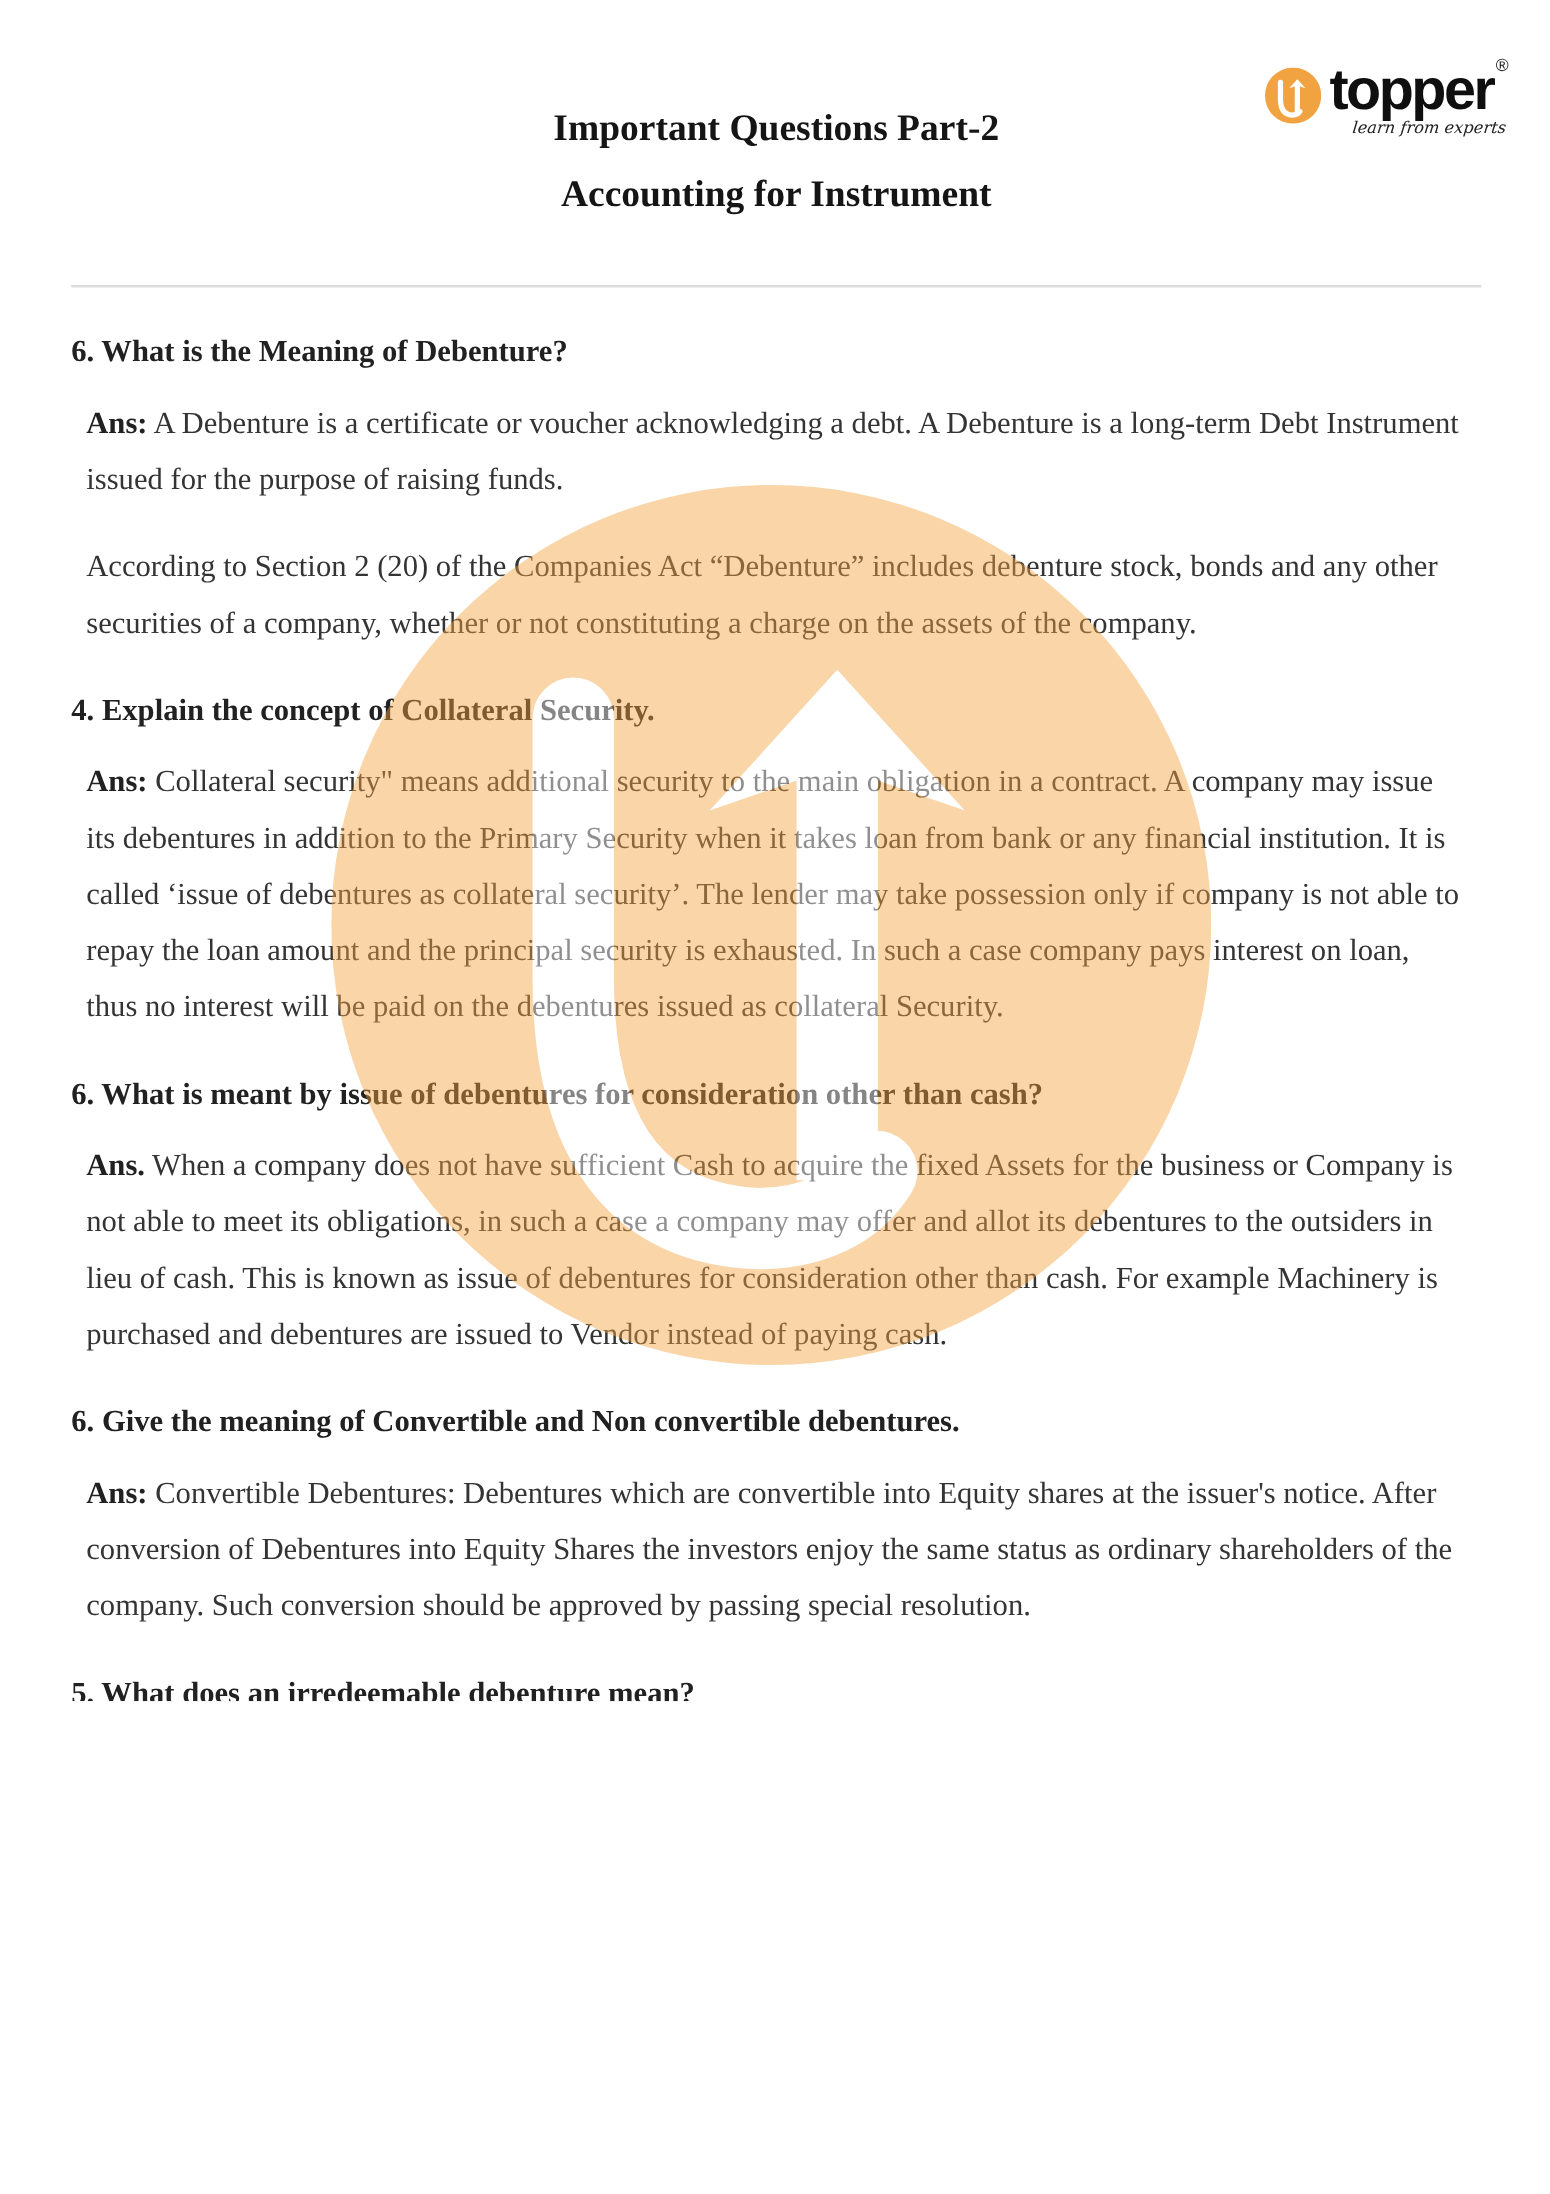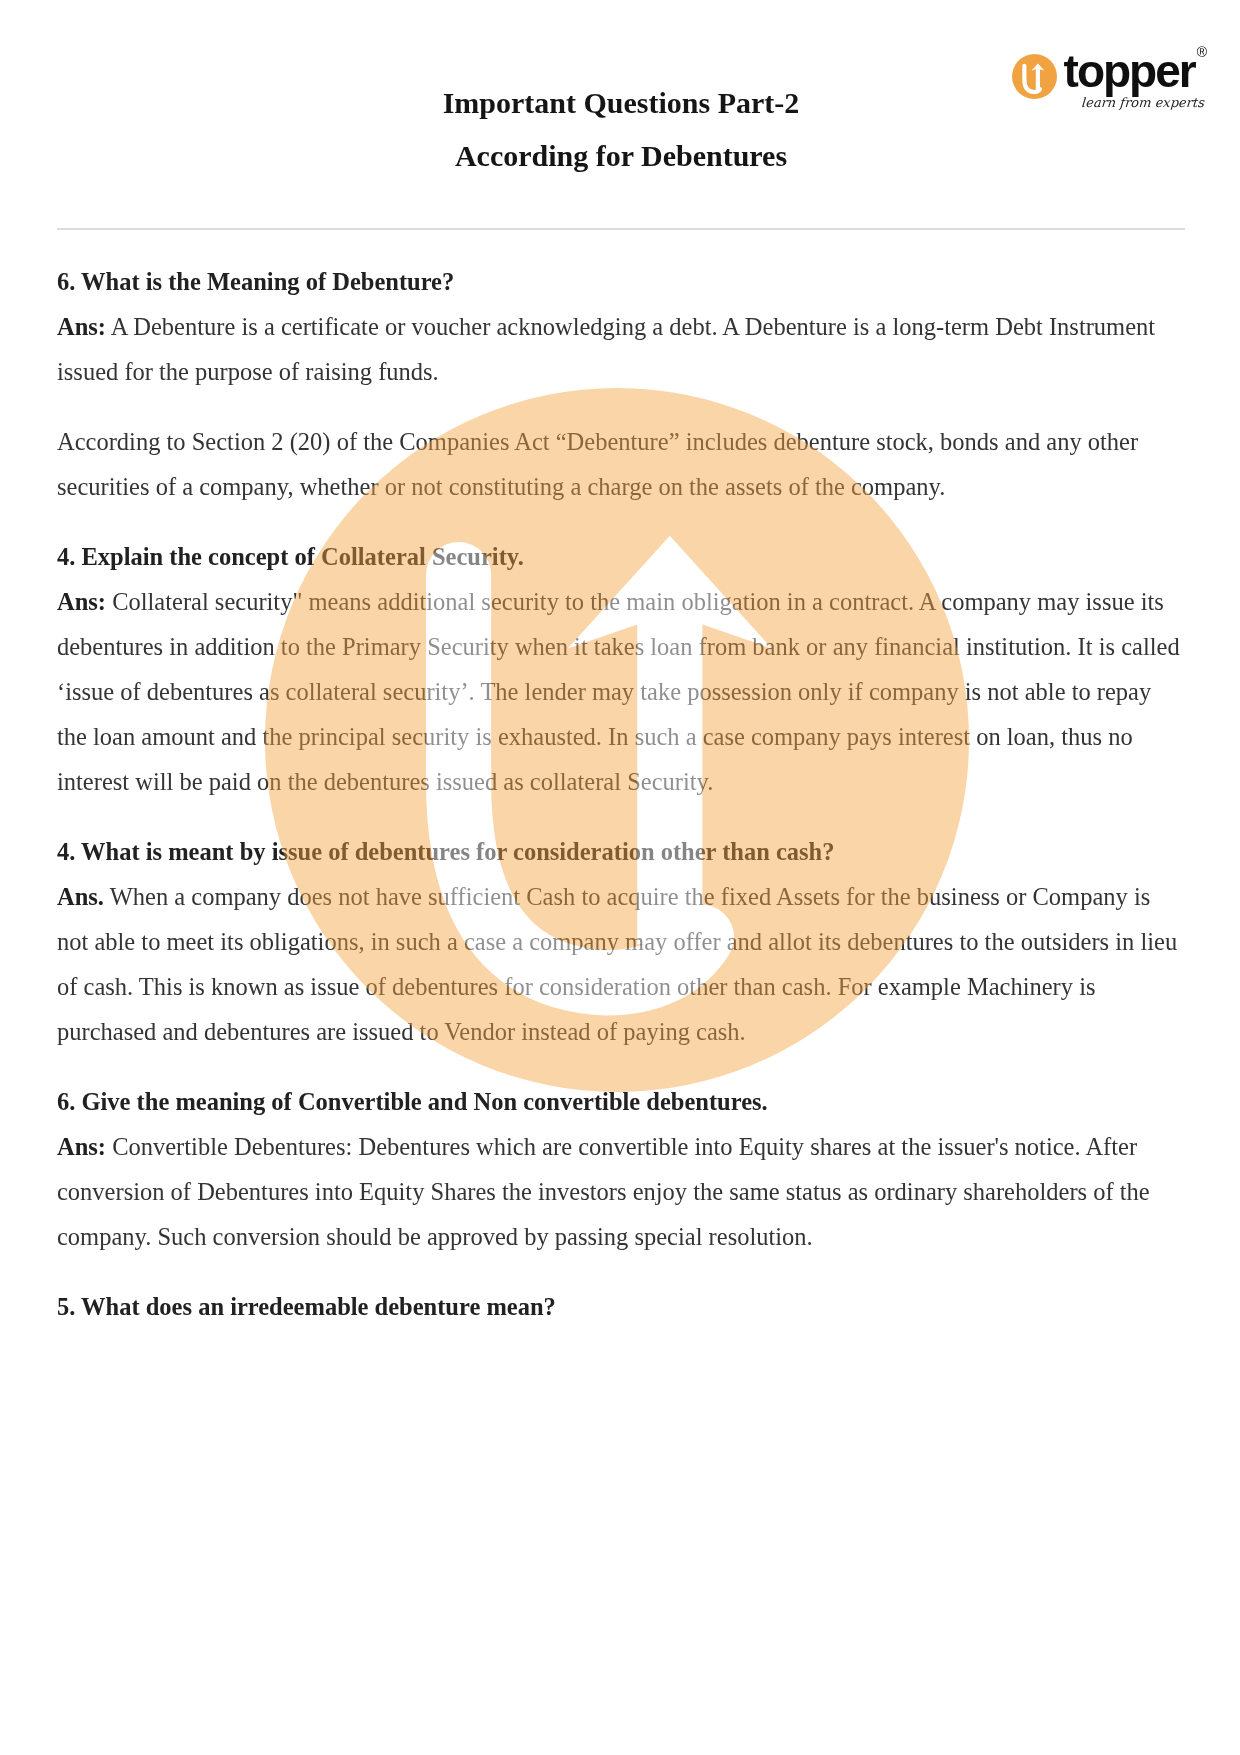--- a/index.html
+++ b/index.html
@@ -35,21 +35,21 @@
   .title-line{font-size:30px;font-weight:700;line-height:53px;color:#151515;}
   
   .divider{border:none;border-top:2px solid #dcdcdc;margin:46px 0 0 0;}
   
   .content{
     padding-top:29px;
     font-size:24.5px;line-height:45px;color:#343434;
   }
   .qa + .qa{margin-top:25px;}
   .q{font-size:24.5px;line-height:45px;font-weight:700;color:#212121;margin:0;}
-  .a{margin:0;}
+  .a{margin:12px;}
   .a.gap{margin-top:25px;}
   .a .lead{font-weight:700;color:#212121;}
   
   .watermark{
     position:absolute;left:265px;top:388px;
     width:704px;height:704px;
     opacity:0.45;
     pointer-events:none;
   }
 </style>
@@ -77,40 +77,40 @@
       <div class="word-row">
         <span class="word">topper</span>
         <span class="reg">®</span>
       </div>
       <div class="tagline">learn from experts</div>
     </div>
   </header>
 
   <div class="titles">
     <div class="title-line">Important Questions Part-2</div>
-    <div class="title-line">According for Debentures</div>
+    <div class="title-line">Accounting for Instrument</div>
   </div>
 
   <hr class="divider">
 
   <main class="content">
 
     <section class="qa">
       <h2 class="q">6. What is the Meaning of Debenture?</h2>
       <p class="a"><b class="lead">Ans:</b><span> A Debenture is a certificate or voucher acknowledging a debt. A Debenture is a long-term Debt Instrument issued for the purpose of raising funds.</span></p>
       <p class="a gap"><span>According to Section 2 (20) of the Companies Act “Debenture” includes debenture stock, bonds and any other securities of a company, whether or not constituting a charge on the assets of the company.</span></p>
     </section>
 
     <section class="qa">
       <h2 class="q">4. Explain the concept of Collateral Security.</h2>
       <p class="a"><b class="lead">Ans:</b><span> Collateral security" means additional security to the main obligation in a contract. A company may issue its debentures in addition to the Primary Security when it takes loan from bank or any financial institution. It is called ‘issue of debentures as collateral security’. The lender may take possession only if company is not able to repay the loan amount and the principal security is exhausted. In such a case company pays interest on loan, thus no interest will be paid on the debentures issued as collateral Security.</span></p>
     </section>
 
     <section class="qa">
-      <h2 class="q">4. What is meant by issue of debentures for consideration other than cash?</h2>
+      <h2 class="q">6. What is meant by issue of debentures for consideration other than cash?</h2>
       <p class="a"><b class="lead">Ans.</b><span> When a company does not have sufficient Cash to acquire the fixed Assets for the business or Company is not able to meet its obligations, in such a case a company may offer and allot its debentures to the outsiders in lieu of cash. This is known as issue of debentures for consideration other than cash. For example Machinery is purchased and debentures are issued to Vendor instead of paying cash.</span></p>
     </section>
 
     <section class="qa">
       <h2 class="q">6. Give the meaning of Convertible and Non convertible debentures.</h2>
       <p class="a"><b class="lead">Ans:</b><span> Convertible Debentures: Debentures which are convertible into Equity shares at the issuer's notice. After conversion of Debentures into Equity Shares the investors enjoy the same status as ordinary shareholders of the company. Such conversion should be approved by passing special resolution.</span></p>
     </section>
 
     <section class="qa">
       <h2 class="q">5. What does an irredeemable debenture mean?</h2>

